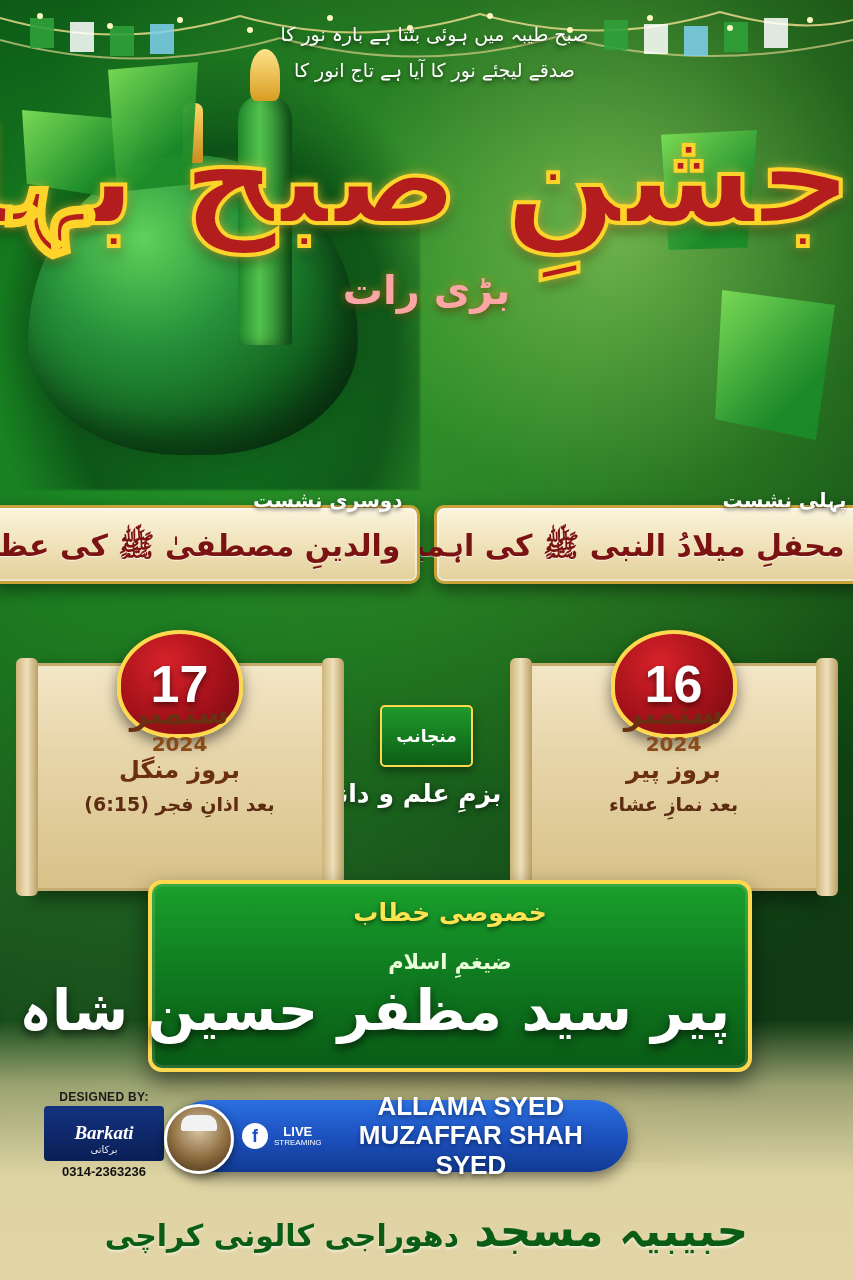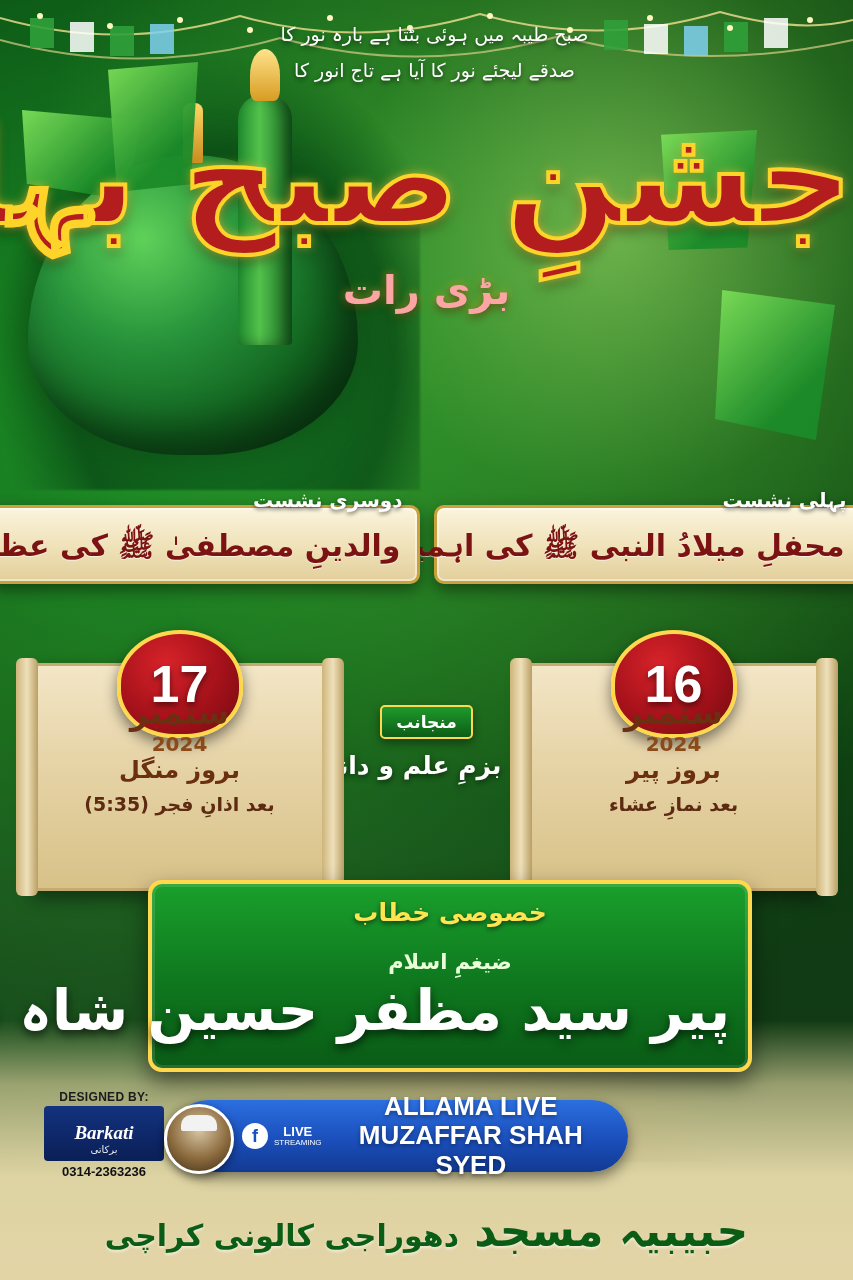--- a/index.html
+++ b/index.html
@@ -256,21 +256,21 @@
     text-shadow: 0 3px 6px rgba(0,0,0,0.55);
   }
   .mid-tag {
     width: 150px;
     margin-top: 80px;
     text-align: center;
     color: #ffffff;
   }
   .mid-tag .ribbon {
     display: inline-block;
-    padding: 5px 14px;
+    padding: 19px 14px;
     background: linear-gradient(180deg, #1f9a2b, #0c5d16);
     border: 2px solid #ffd84d;
     border-radius: 5px;
     font-size: 17px;
     font-weight: bold;
     box-shadow: 0 4px 10px rgba(0,0,0,0.4);
   }
   .mid-tag .mid-text {
     margin-top: 10px;
     font-size: 25px;
@@ -521,21 +521,21 @@
       <div class="ribbon urdu">منجانب</div>
       <div class="mid-text urdu">بزمِ علم و دانش</div>
     </div>
 
     <div class="scroll">
       <div class="badge">17</div>
       <div class="inner urdu">
         <div class="d-month">ستمبر</div>
         <div class="d-year">2024</div>
         <div class="d-month" style="font-size:24px">بروز منگل</div>
-        <div class="d-note">بعد اذانِ فجر (5:35)</div>
+        <div class="d-note">بعد اذانِ فجر (6:15)</div>
       </div>
     </div>
 
   </div>
 
   <div class="speaker-panel">
     <div class="kh urdu">خصوصی خطاب</div>
     <div class="zia urdu">ضیغمِ اسلام</div>
     <div class="name urdu">پیر سید مظفر حسین شاہ قادری</div>
   </div>
@@ -552,21 +552,21 @@
   <div class="livebar">
     <div class="avatar">
       <div class="cap"></div>
     </div>
     <div class="fb">f</div>
     <div class="live">
       <span>LIVE</span>
       <span class="small">STREAMING</span>
     </div>
     <div class="names">
-      <div>ALLAMA LIVE</div>
+      <div>ALLAMA SYED</div>
       <div>MUZAFFAR SHAH SYED</div>
     </div>
   </div>
 
   <div class="venue">
     <div class="line urdu">
       <span>حبیبیہ مسجد</span>
       <span class="small">دھوراجی کالونی کراچی</span>
     </div>
   </div>

